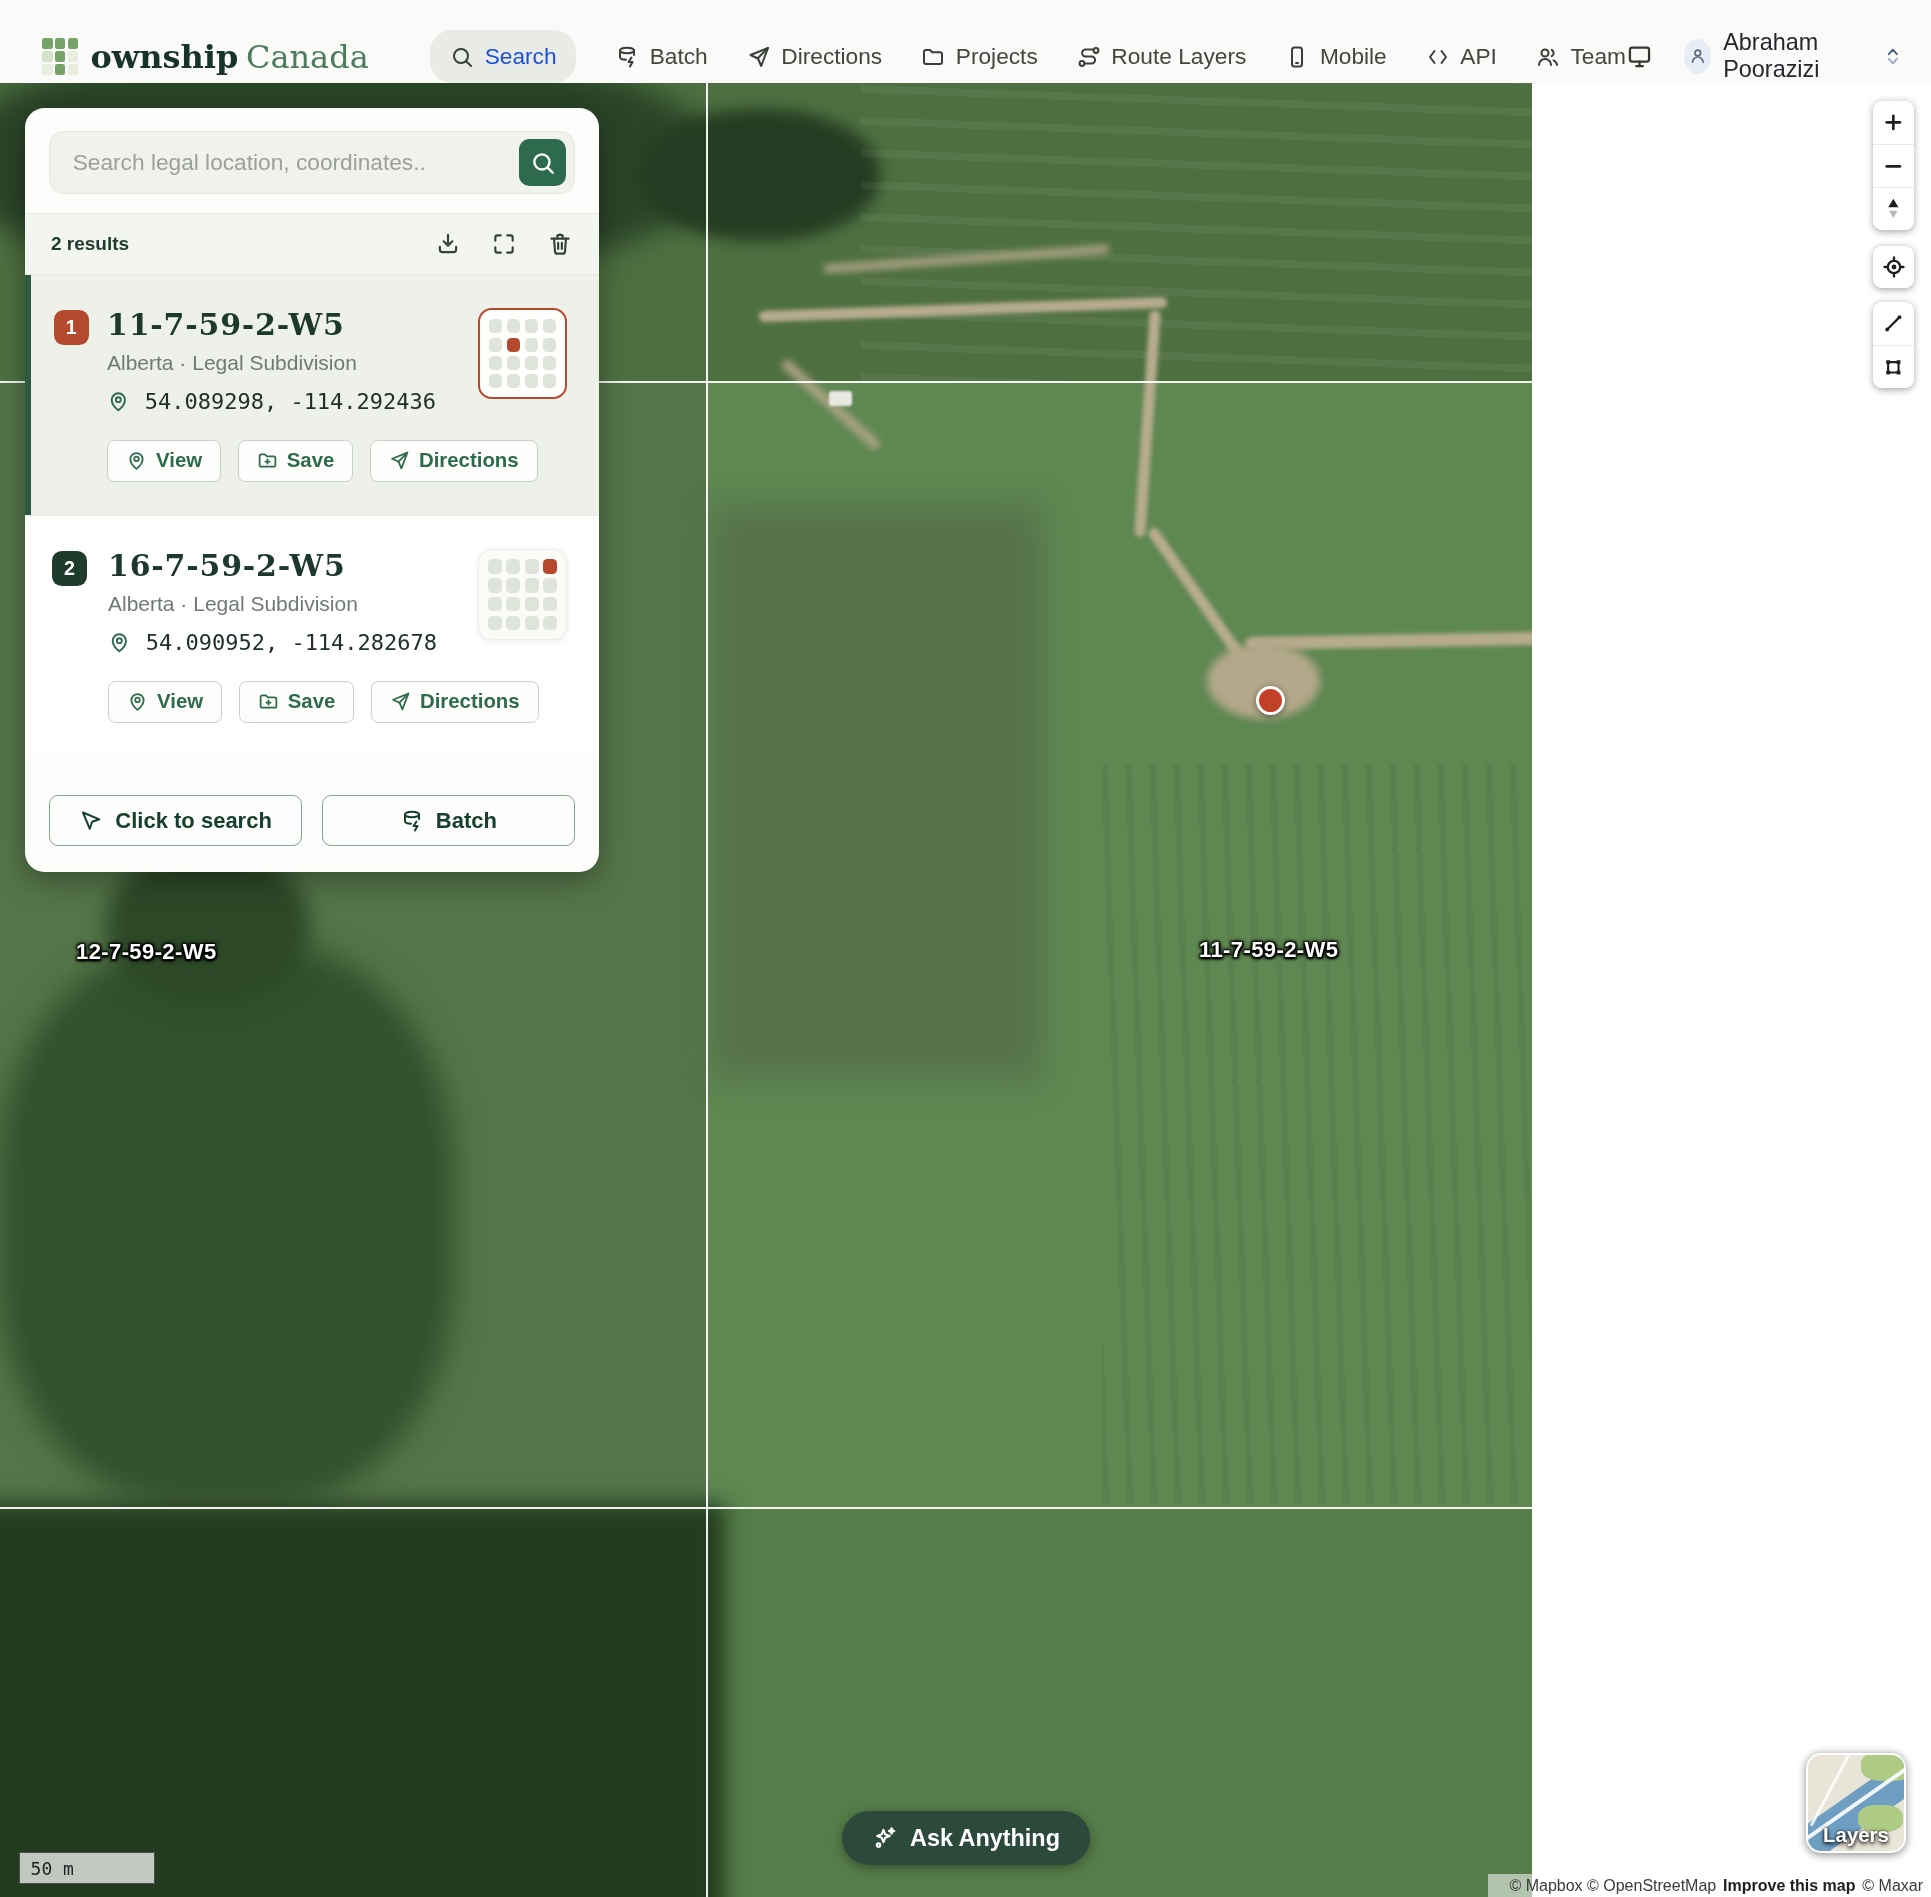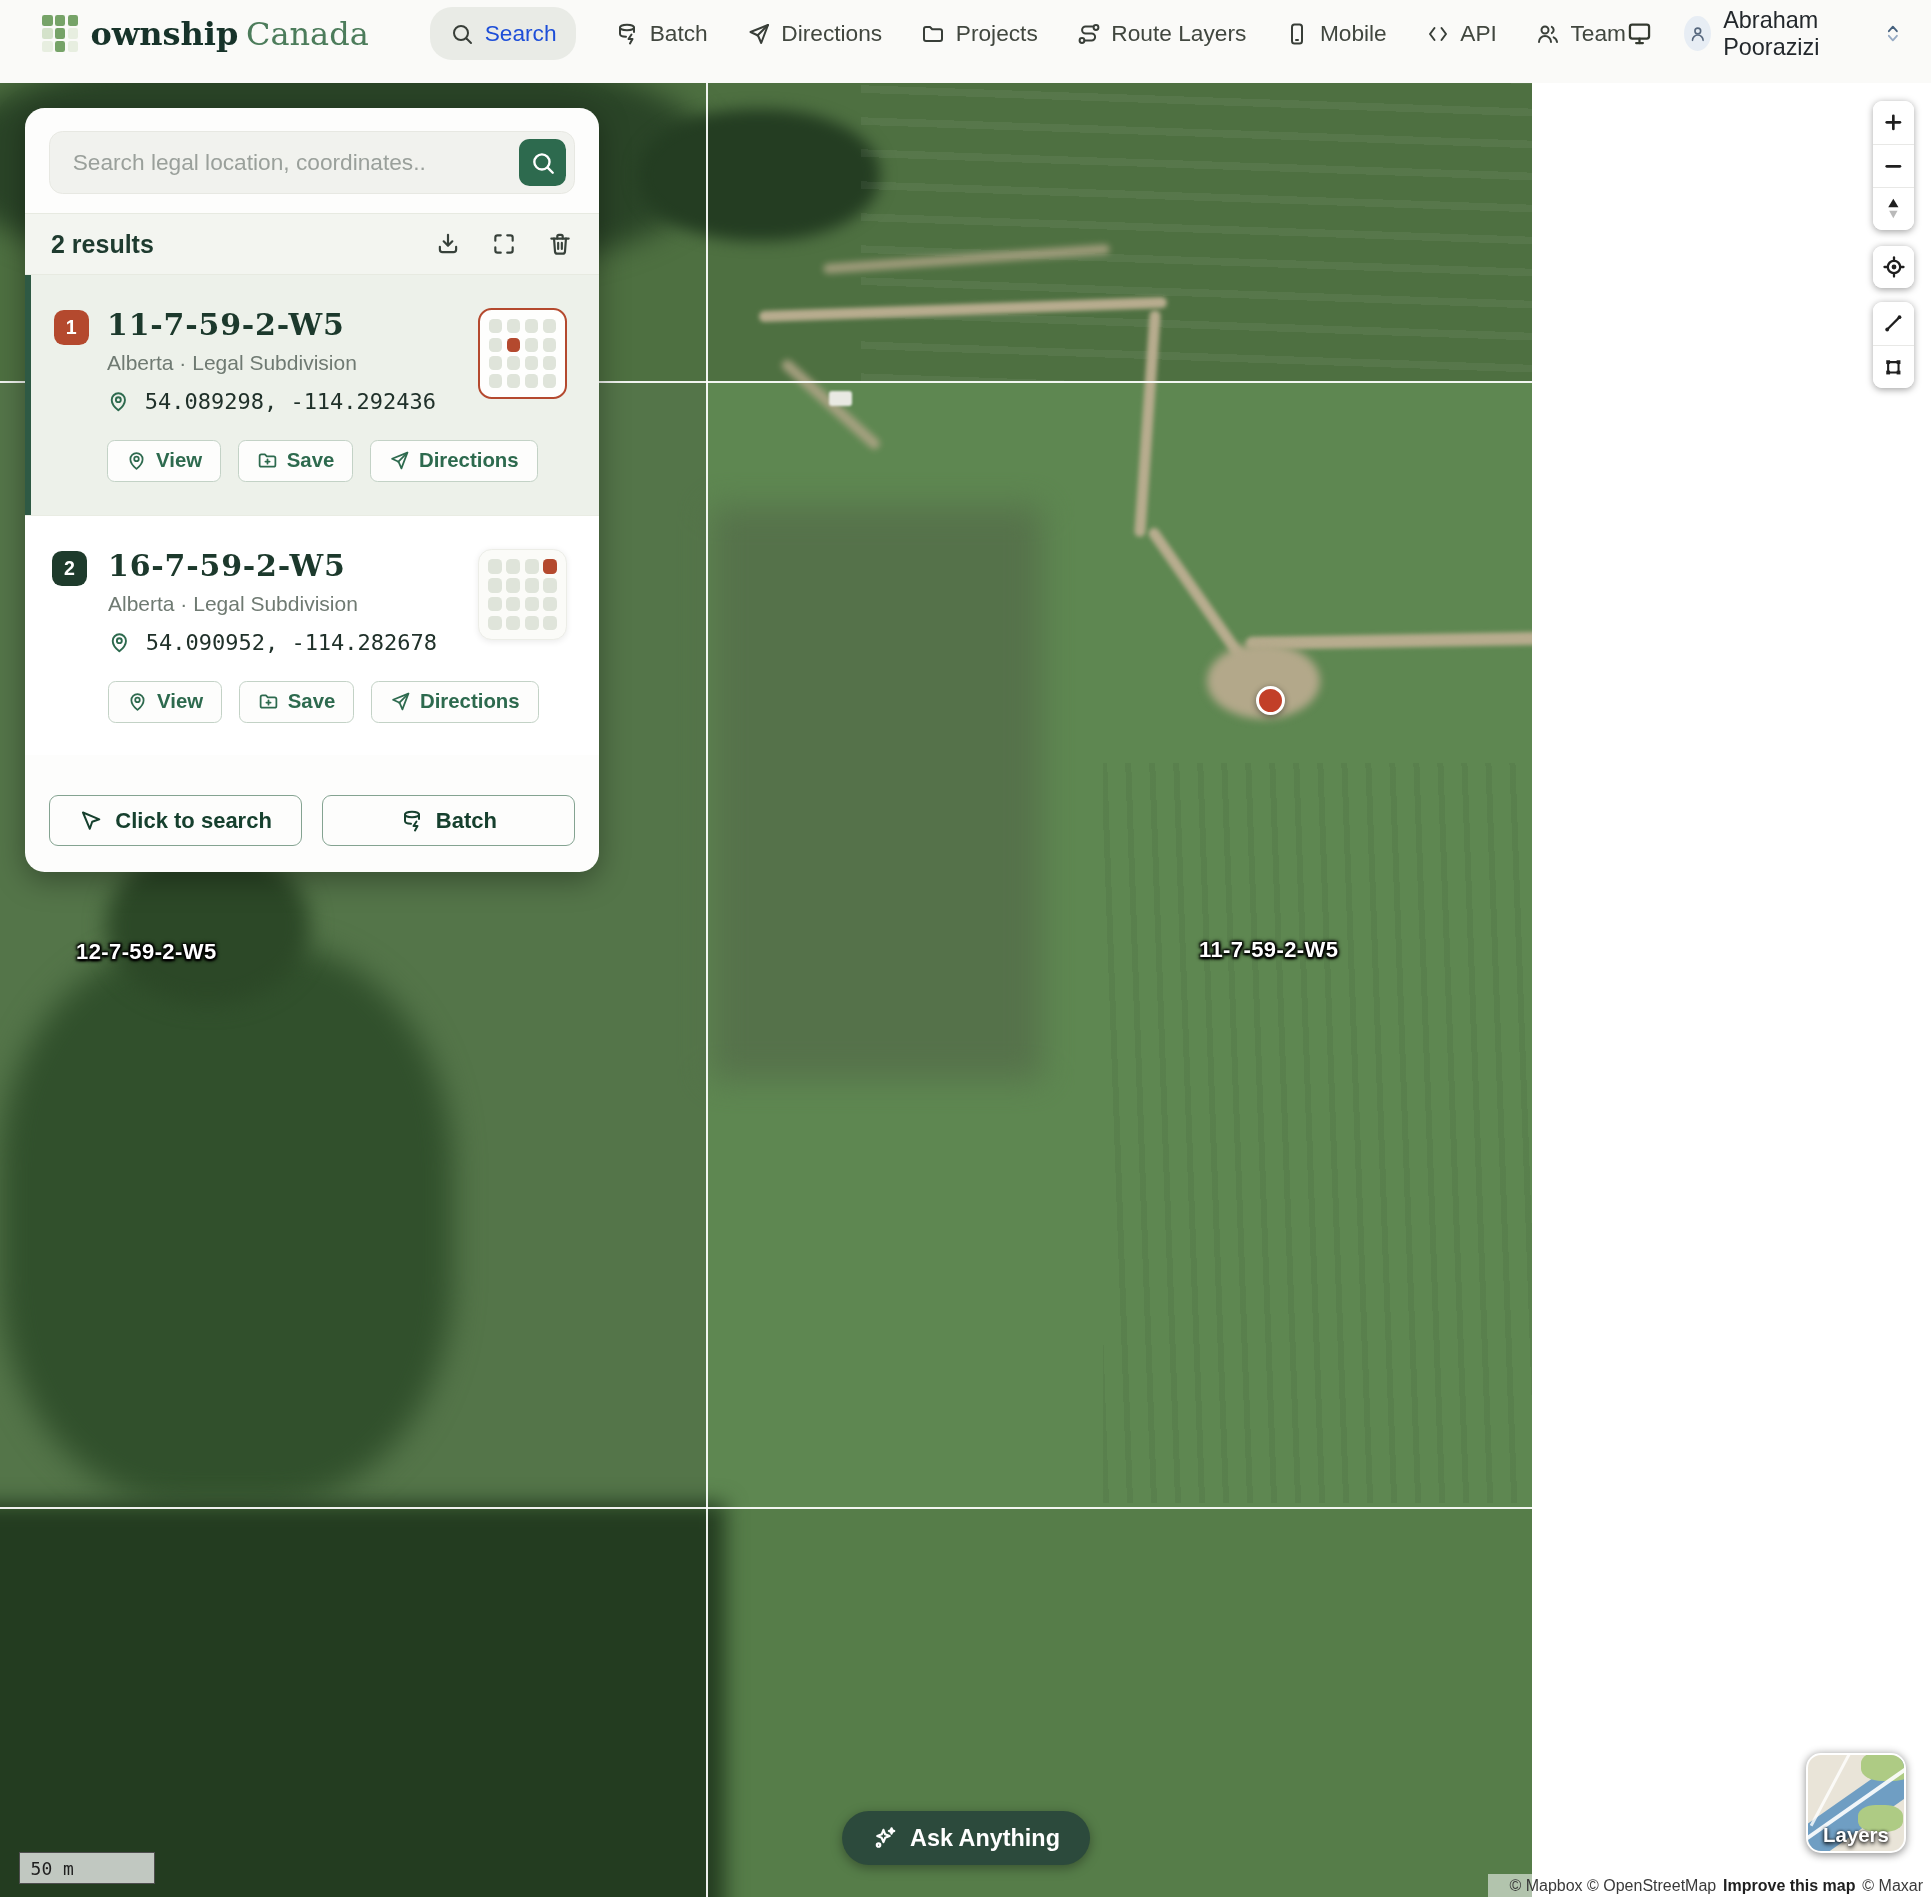--- a/index.html
+++ b/index.html
@@ -4,21 +4,21 @@
 <style>
   * { margin:0; padding:0; box-sizing:border-box; }
   html,body { width:1932px; height:1897px; background:#fff; font-family:"Liberation Sans", sans-serif; }
   .stage { position:relative; width:1932px; height:1897px; overflow:hidden; }
 
   
   svg.ic { display:block; fill:none; stroke:currentColor; stroke-width:2; stroke-linecap:round; stroke-linejoin:round; }
 
   
   .nav { position:absolute; top:0; left:0; width:1932px; height:83px; background:#fafaf8;
-         display:flex; align-items:center; padding:0 32px 16px 42px; z-index:30; }
+         display:flex; align-items:flex-end; padding:0 32px 0 42px; z-index:30; }
   .nav-left { display:flex; align-items:center; gap:39px; }
   .logo { display:flex; align-items:center; gap:12px; margin-right:22.7px; }
   .logo-grid { display:grid; grid-template-columns:repeat(3,10.6px); grid-template-rows:repeat(3,10.6px); gap:2.3px; }
   .logo-grid span { border-radius:2.3px; }
   .lg-a { background:#76a368; } .lg-b { background:#d4e2ca; } .lg-c { background:#e7eee0; }
   .logo-text { font-family:"DejaVu Serif", serif; font-size:32px; }
   .logo-text .b1 { font-weight:700; color:#17332a; }
   .logo-text .b2 { font-weight:400; color:#4c7c5b; margin-left:7.6px; }
   .nav-item { display:flex; align-items:center; gap:10.6px; font-size:22.7px; color:#41473f; cursor:pointer; white-space:nowrap; }
   .nav-item svg { color:#383e38; }
@@ -41,21 +41,21 @@
   .panel { position:absolute; left:25px; top:108px; width:574px; height:764px; background:#fdfdfc; border-radius:19.6px;
            box-shadow:0 7.6px 30px rgba(0,0,0,.35); z-index:20; overflow:hidden; display:flex; flex-direction:column; }
   .search-row { padding:22.7px 24px 19.6px 24px; position:relative; }
   .search-input { width:100%; height:63px; background:#f1f2ee; border:0.8px solid #e7e8e2; border-radius:13.6px;
                   padding:0 83px 0 22.7px; font-size:22.7px; color:#333; outline:none; font-family:"Liberation Sans",sans-serif; }
   .search-input::placeholder { color:#9aa09b; }
   .search-go { position:absolute; right:33px; top:31px; width:47px; height:47px; background:#2d6a4e; border:none;
                border-radius:10.6px; display:flex; align-items:center; justify-content:center; color:#fff; cursor:pointer; }
   .results-header { height:62px; background:#f3f5f0; border-top:0.8px solid #e7eae1; border-bottom:0.8px solid #e7eae1;
                     display:flex; align-items:center; padding:0 26px; }
-  .results-count { font-size:25px; font-weight:700; color:#1e3b2f; }
+  .results-count { font-size:19px; font-weight:700; color:#1e3b2f; }
   .header-icons { margin-left:auto; display:flex; align-items:center; gap:30px; color:#37413a; }
   .icon-btn { background:none; border:none; color:#37413a; cursor:pointer; padding:0; display:flex; }
   .result { position:relative; min-height:240px; padding:32px 27px 26px 53px; background:#fff; }
   .result.selected { background:#edf1ea; border-left:6.8px solid #2e5944; padding-left:46px; }
   .result + .result { border-top:0.8px solid #e9ece3; }
   .badge { position:absolute; left:27px; top:35px; width:35px; height:35px; border-radius:9.8px; color:#fff;
            font-size:19.6px; font-weight:700; display:flex; align-items:center; justify-content:center; }
   .result.selected .badge { left:22.7px; }
   .badge.red { background:#b4492e; } .badge.green { background:#1e3b2c; }
   .r-body { margin-left:30px; }

